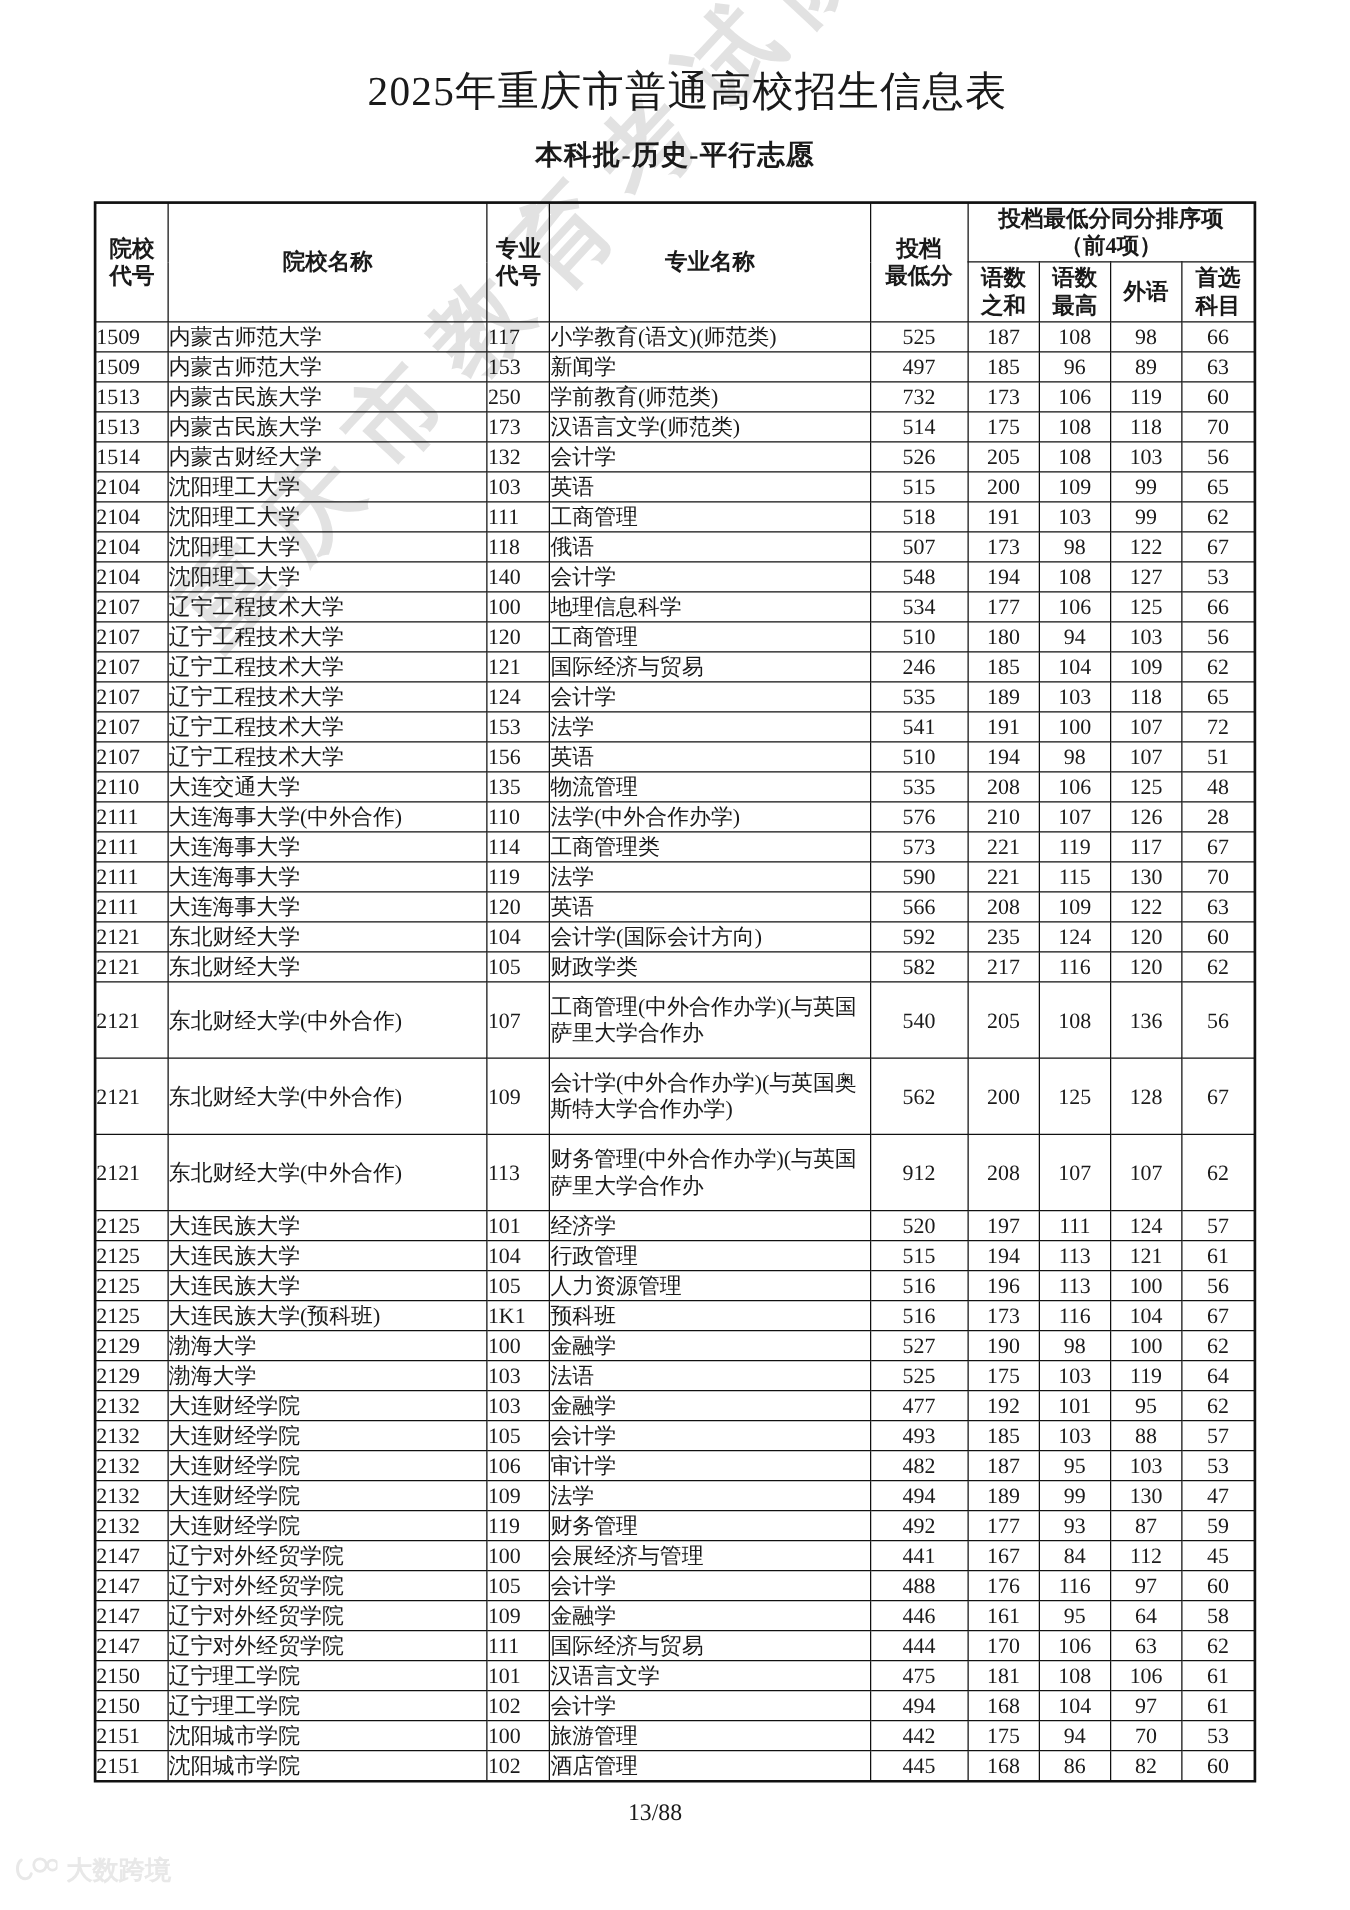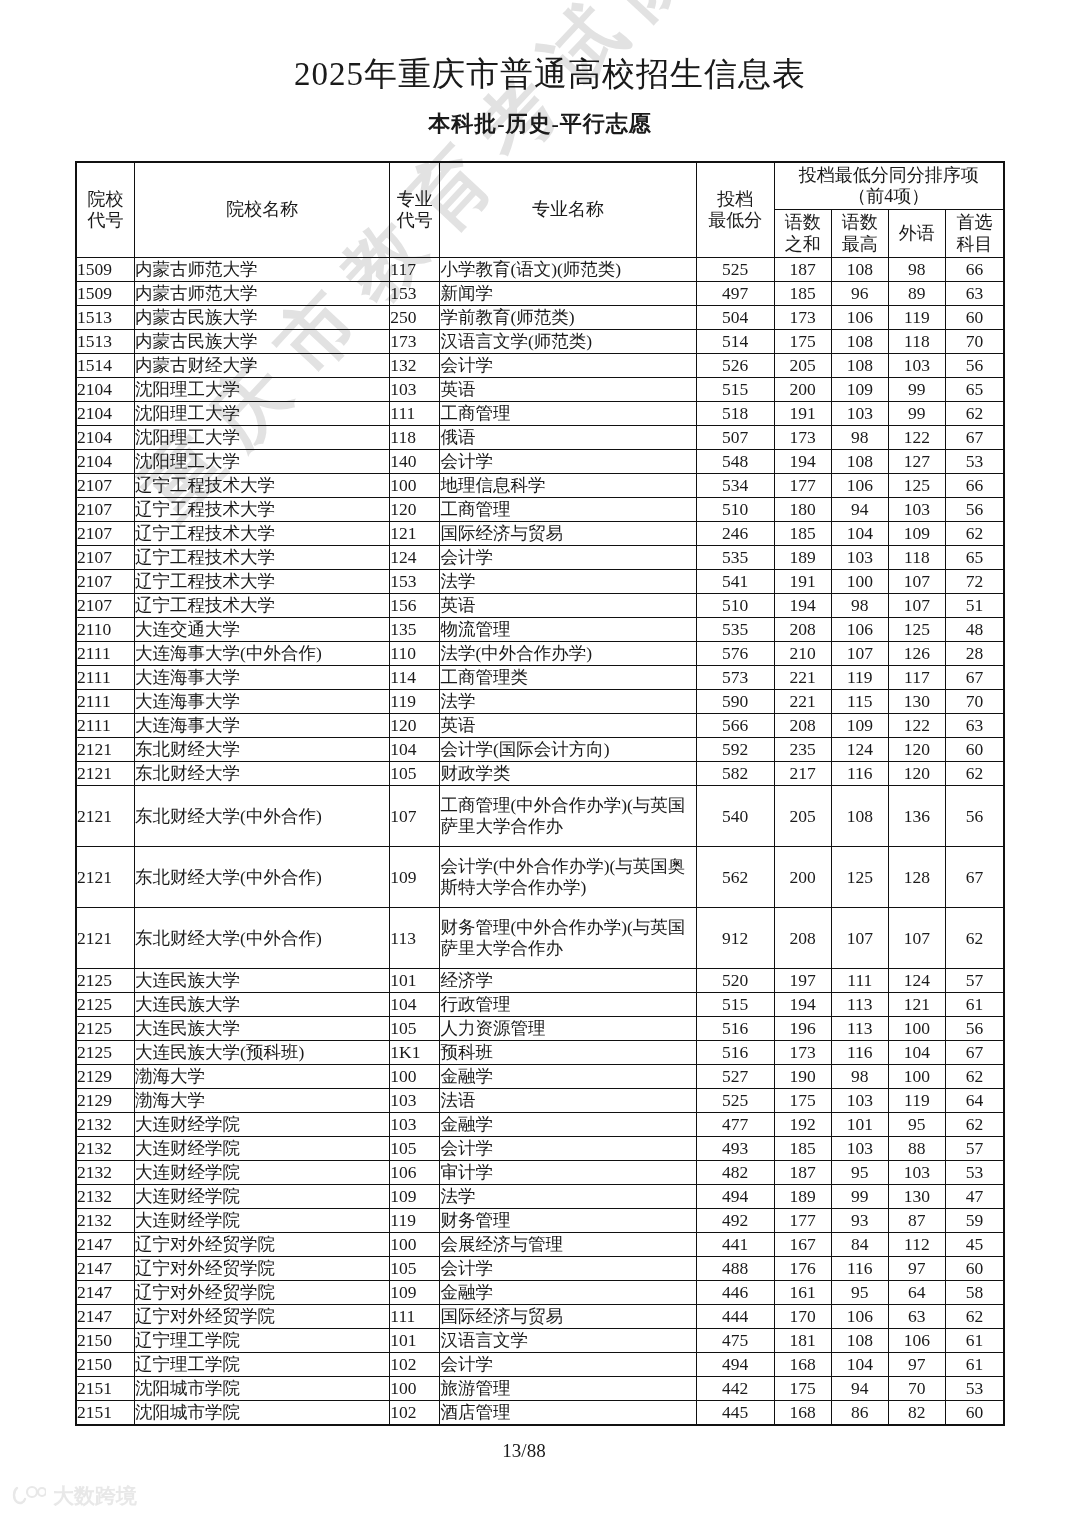--- a/index.html
+++ b/index.html
@@ -91,20 +91,21 @@
     outline: 2px solid #111;
     outline-offset: -1px;
   }
 
   
   table.info thead th {
     text-align: center;
     vertical-align: middle;
     font-size: 18px;
     padding: 2px 1px;
+    font-weight: bold;
   }
   th.h-vert {
     line-height: 1.22;
   }
   th.h-left {
     text-align: left;
     padding-left: 8px;
   }
   th.h-group {
     font-size: 18px;
@@ -247,21 +248,21 @@
           <td class="c-num">185</td>
           <td class="c-num">96</td>
           <td class="c-num">89</td>
           <td class="c-num">63</td>
         </tr>
         <tr class="r-single">
           <td class="c-code">1513</td>
           <td class="c-school">内蒙古民族大学</td>
           <td class="c-majorcode">250</td>
           <td class="c-major">学前教育(师范类)</td>
-          <td class="c-num">504</td>
+          <td class="c-num">732</td>
           <td class="c-num">173</td>
           <td class="c-num">106</td>
           <td class="c-num">119</td>
           <td class="c-num">60</td>
         </tr>
         <tr class="r-single">
           <td class="c-code">1513</td>
           <td class="c-school">内蒙古民族大学</td>
           <td class="c-majorcode">173</td>
           <td class="c-major">汉语言文学(师范类)</td>

